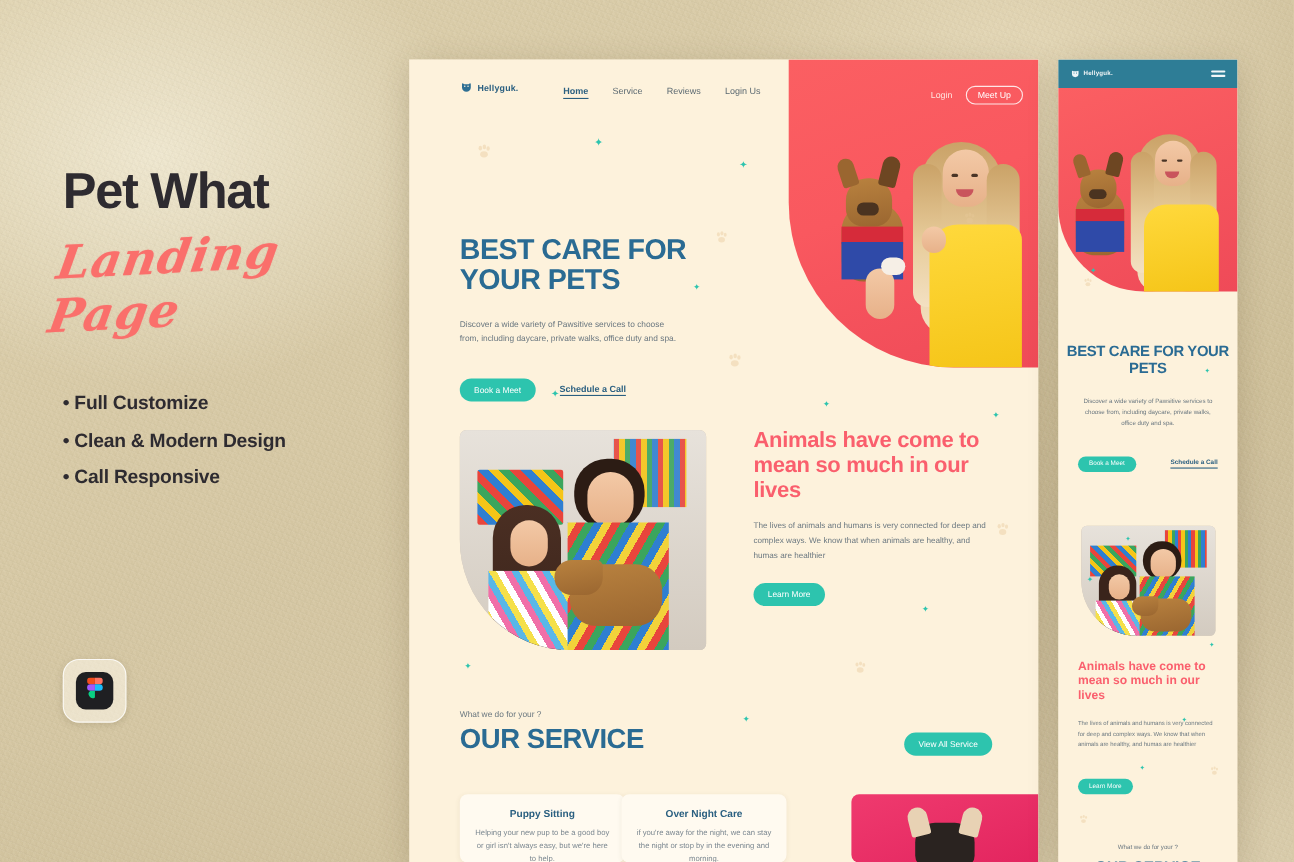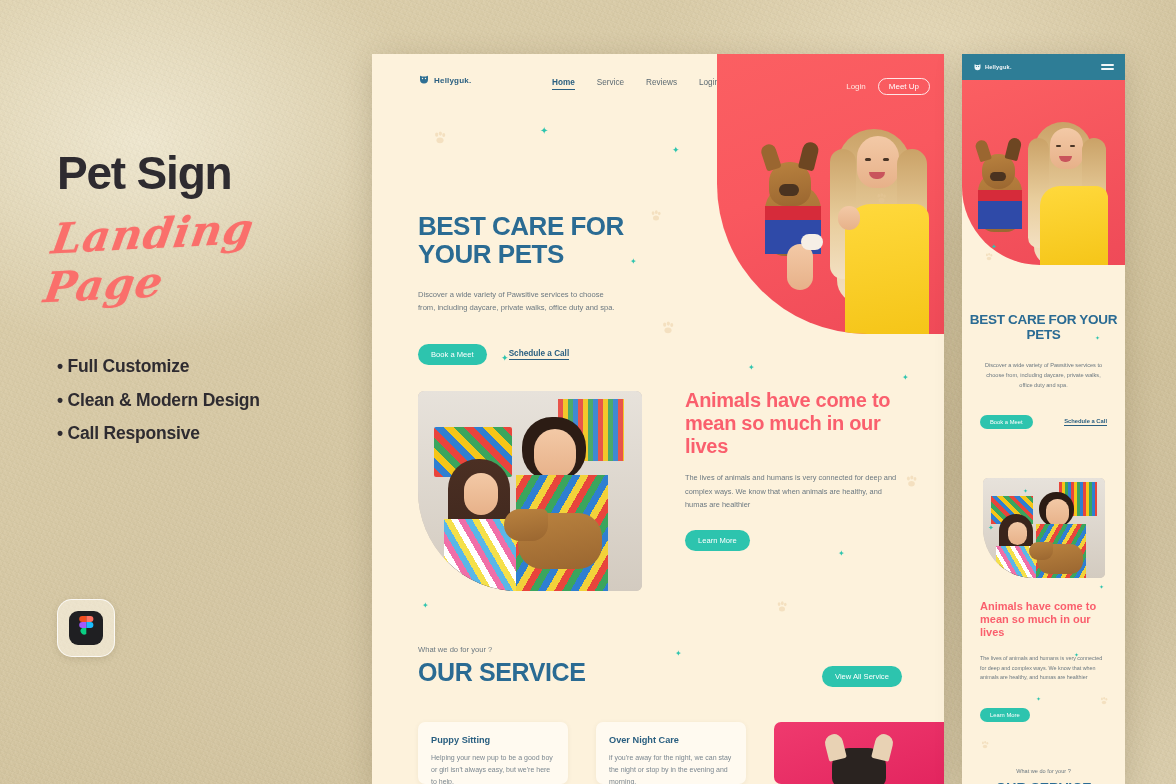--- a/index.html
+++ b/index.html
@@ -77,21 +77,21 @@
     box-shadow: 0 6px 26px rgba(80,65,35,.20);
   }
 
   
   #d-nav { position: absolute; left: 0; top: 0; width: 346px; height: 60px; }
   #d-logo { position: absolute; left: 46px; top: 20px; display: flex; align-items: center; gap: 4px; }
   .logo-mark { width: 12px; height: 12px; color: #2e6f93; }
   .logo-text { font-size: 8px; font-weight: 700; color: #2a5f80; letter-spacing: .2px; }
   #d-menu { position: absolute; left: 140px; top: 24px; display: flex; gap: 22px; }
   #d-menu a { font-size: 8.2px; color: #5c6a72; text-decoration: none; white-space: nowrap; }
-  #d-menu a.active { color: #2a5f80; font-weight: 700; border-bottom: 1.2px solid #2a5f80; padding-bottom: 2px; margin-left: 40px; }
+  #d-menu a.active { color: #2a5f80; font-weight: 700; border-bottom: 1.2px solid #2a5f80; padding-bottom: 2px; }
 
   
   #d-hero {
     position: absolute; right: 0; top: 0; width: 227px; height: 280px;
     background: linear-gradient(160deg, #fb5f62 0%, #f9585f 45%, #ef4a58 100%);
     border-bottom-left-radius: 150px;
     overflow: hidden;
   }
   #d-hero-actions { position: absolute; right: 14px; top: 24px; display: flex; align-items: center; gap: 12px; }
   #d-login { font-size: 8px; color: #ffe7e1; }
@@ -135,21 +135,21 @@
   #d-mid-sub { margin-top: 14px; width: 215px; font-size: 7.4px; line-height: 1.78; color: #6b7880; }
   #d-mid-btn { margin-top: 19px; display: inline-block; }
 
   
   #d-svc-label { position: absolute; left: 46px; top: 591px; font-size: 7.6px; color: #6b7880; }
   #d-svc-title { position: absolute; left: 46px; top: 604px; font-size: 25px; font-weight: 800; color: #2a6b93; letter-spacing: -.4px; }
   #d-svc-btn { position: absolute; left: 450px; top: 612px; }
   .svc-card {
     position: absolute; top: 668px; width: 150px; height: 62px;
     background: #fffaf0; border-radius: 7px; box-shadow: 0 1px 5px rgba(90,75,45,.07);
-    padding: 13px 13px 0 13px; overflow: hidden;
+    padding: 13px 13px 0 13px; overflow: hidden; text-align: center;
   }
   .svc-card h4 { font-size: 9.2px; color: #2a5f80; font-weight: 700; margin-bottom: 7px; }
   .svc-card p { font-size: 7px; line-height: 1.68; color: #7b8790; }
   #d-svc-photo {
     position: absolute; left: 402px; top: 668px; width: 170px; height: 62px;
     background: linear-gradient(160deg,#ef3a6e,#e3255f);
     border-radius: 7px 0 0 7px; overflow: hidden;
   }
 
   
@@ -192,21 +192,21 @@
   .spark { position: absolute; color: #2dc4ae; font-size: 10px; line-height: 1; user-select: none; }
   .paw { position: absolute; opacity: .42; }
 </style>
 </head>
 <body>
 
 <div id="backdrop"></div>
 <div id="grain"></div>
 
 <section id="promo">
-  <h1 id="promo-title">Pet Sign</h1>
+  <h1 id="promo-title">Pet What</h1>
   <div id="promo-script">Landing Page</div>
 
   <ul id="promo-list">
     <li>Full Customize</li>
     <li>Clean &amp; Modern Design</li>
     <li>Call Responsive</li>
   </ul>
 
   <div id="figma-badge">
     <div id="figma-icon">
@@ -296,21 +296,21 @@
   </div>
 
   <div id="d-svc-label">What we do for your ?</div>
   <h3 id="d-svc-title">OUR SERVICE</h3>
   <button id="d-svc-btn" class="pill-teal">View All Service</button>
 
   <article class="svc-card" style="left:46px;">
     <h4>Puppy Sitting</h4>
     <p>Helping your new pup to be a good boy or girl isn't always easy, but we're here to help.</p>
   </article>
-  <article class="svc-card" style="left:224px;">
+  <article class="svc-card" style="left:193px;">
     <h4>Over Night Care</h4>
     <p>if you're away for the night, we can stay the night or stop by in the evening and morning.</p>
   </article>
 
   <div id="d-svc-photo">
     <div style="position:absolute;left:58px;top:26px;width:54px;height:40px;border-radius:18px 18px 10px 10px;background:#2a2320;"></div>
     <div style="position:absolute;left:52px;top:12px;width:18px;height:26px;border-radius:9px 9px 2px 2px;background:#e8d2b4;transform:rotate(-14deg);"></div>
     <div style="position:absolute;left:100px;top:12px;width:18px;height:26px;border-radius:9px 9px 2px 2px;background:#e8d2b4;transform:rotate(14deg);"></div>
   </div>
 

